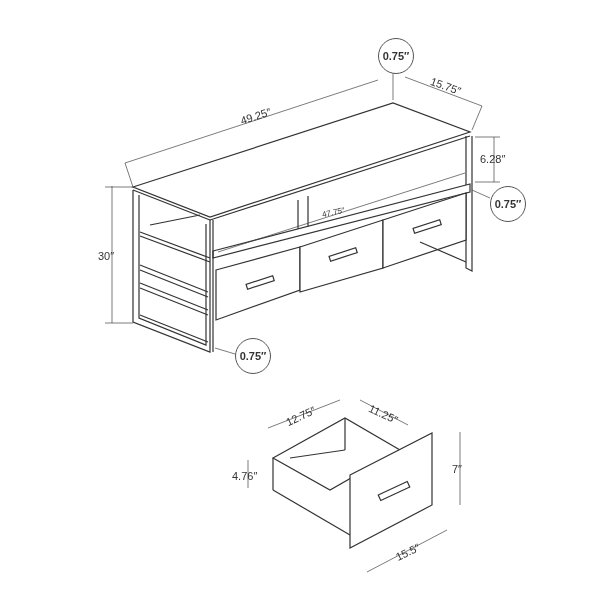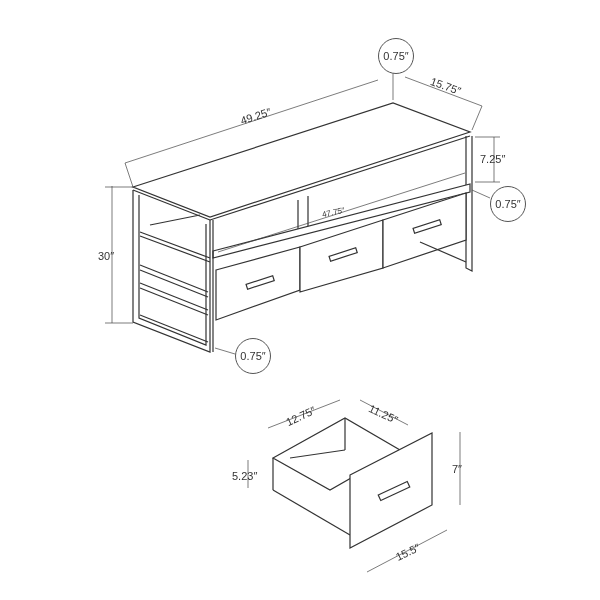--- a/index.html
+++ b/index.html
@@ -3,21 +3,21 @@
 <meta charset="utf-8">
 <style>
   html, body { margin:0; padding:0; background:#ffffff; }
   #stage { position:relative; width:600px; height:600px; background:#fff; overflow:hidden; }
   svg { position:absolute; left:0; top:0; }
   .ln { stroke:#333; stroke-width:1.2; fill:none; }
   .thin { stroke:#444; stroke-width:0.7; fill:none; }
   .fill { fill:#fff; stroke:#333; stroke-width:1.2; }
   .lbl { position:absolute; font-family:"Liberation Sans", sans-serif; font-size:11px; color:#333; white-space:nowrap; }
   .circ { position:absolute; width:34px; height:34px; border:1px solid #555; border-radius:50%; background:#fff;
-          font-family:"Liberation Sans", sans-serif; font-size:11px; color:#333; display:flex; align-items:center; justify-content:center; }
+          font-family:"Liberation Sans", sans-serif; font-size:11px; color:#333; display:flex; align-items:center; justify-content:center;font-weight:bold; }
 </style>
 </head>
 <body>
 
 <div id="stage">
 <svg width="600" height="600" viewBox="0 0 600 600">
 
   <polygon class="fill" points="133,187 393,103 470,132 210,217"></polygon>
   <line class="ln" x1="133" y1="190" x2="210" y2="220"></line>
   <line class="ln" x1="210" y1="220" x2="470" y2="136"></line>
@@ -75,23 +75,23 @@
   <line class="thin" x1="360" y1="400" x2="408" y2="425"></line>
   <line class="thin" x1="460" y1="432" x2="460" y2="505"></line>
   <line class="thin" x1="367" y1="572" x2="447" y2="530"></line>
   <line class="thin" x1="248" y1="460" x2="248" y2="488"></line>
 </svg>
 
 <div class="lbl" style="left:240px;top:110px;transform:rotate(-18deg)">49.25″</div>
 <div class="lbl" style="left:430px;top:80px;transform:rotate(20deg)">15.75″</div>
 <div class="lbl" style="left:98px;top:250px">30″</div>
 <div class="lbl" style="left:322px;top:208px;font-size:8px;transform:rotate(-12deg)">47.75″</div>
-<div class="lbl" style="left:480px;top:153px">7.25″</div>
+<div class="lbl" style="left:480px;top:153px">6.28″</div>
 <div class="circ" style="left:378px;top:38px">0.75″</div>
 <div class="circ" style="left:490px;top:186px">0.75″</div>
 <div class="circ" style="left:235px;top:338px">0.75″</div>
 
 <div class="lbl" style="left:285px;top:410px;transform:rotate(-25deg)">12.75″</div>
 <div class="lbl" style="left:368px;top:408px;transform:rotate(25deg)">11.25″</div>
-<div class="lbl" style="left:232px;top:470px">5.23″</div>
+<div class="lbl" style="left:232px;top:470px">4.76″</div>
 <div class="lbl" style="left:452px;top:463px">7″</div>
 <div class="lbl" style="left:395px;top:546px;transform:rotate(-25deg)">15.5″</div>
 </div>
 
 </body></html>

